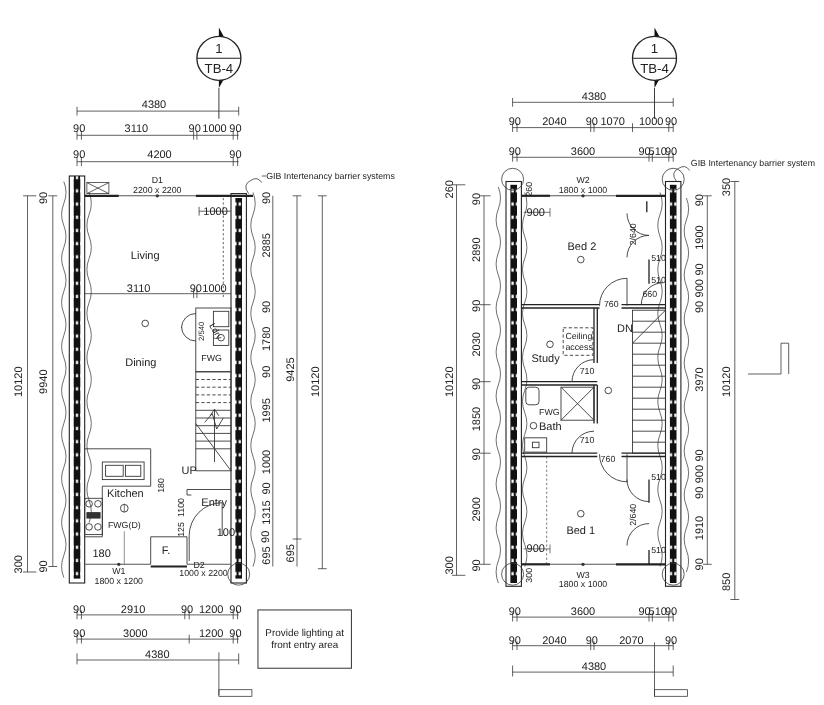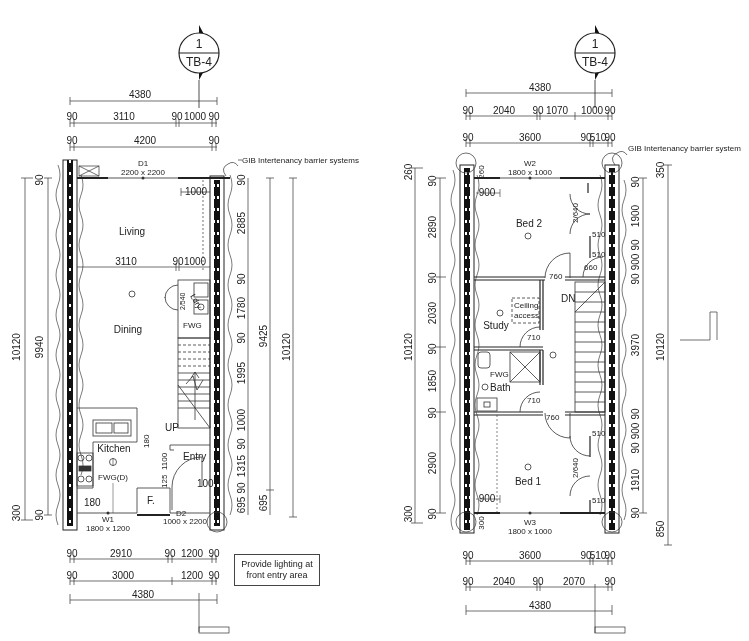--- a/index.html
+++ b/index.html
@@ -2,21 +2,21 @@
 <html><head>
 <meta charset="utf-8">
 <style>
   html,body{margin:0;padding:0;background:#ffffff;}
   body{width:749px;height:641px;position:relative;overflow:hidden;font-family:"Liberation Sans",sans-serif;color:#222;}
   svg{position:absolute;left:0;top:0;}
   .t{font-family:"Liberation Sans",sans-serif;fill:#222;}
   .dim{font-size:10px;}
   .sm{font-size:8px;}
   .rm{font-size:10px;}
-  .note{position:absolute;left:234px;top:554px;width:80px;border:1px solid #444;font-size:9px;line-height:11px;text-align:center;padding:4px 2px;background:#fff;}
+  .note{position:absolute;left:234px;top:554px;width:80px;border:1px solid #444;font-size:9px;line-height:11px;text-align:center;padding:15px 2px;background:#fff;}
 </style>
 </head>
 <body>
 
 <svg width="749" height="641" viewBox="0 0 749 641" xmlns="http://www.w3.org/2000/svg">
   <defs>
     <pattern id="wallpat" x="0" y="0" width="4" height="12" patternUnits="userSpaceOnUse">
       <rect x="0" y="0" width="4" height="12" fill="#111"></rect>
       <rect x="1" y="4" width="2" height="3" fill="#fff"></rect>
     </pattern>

